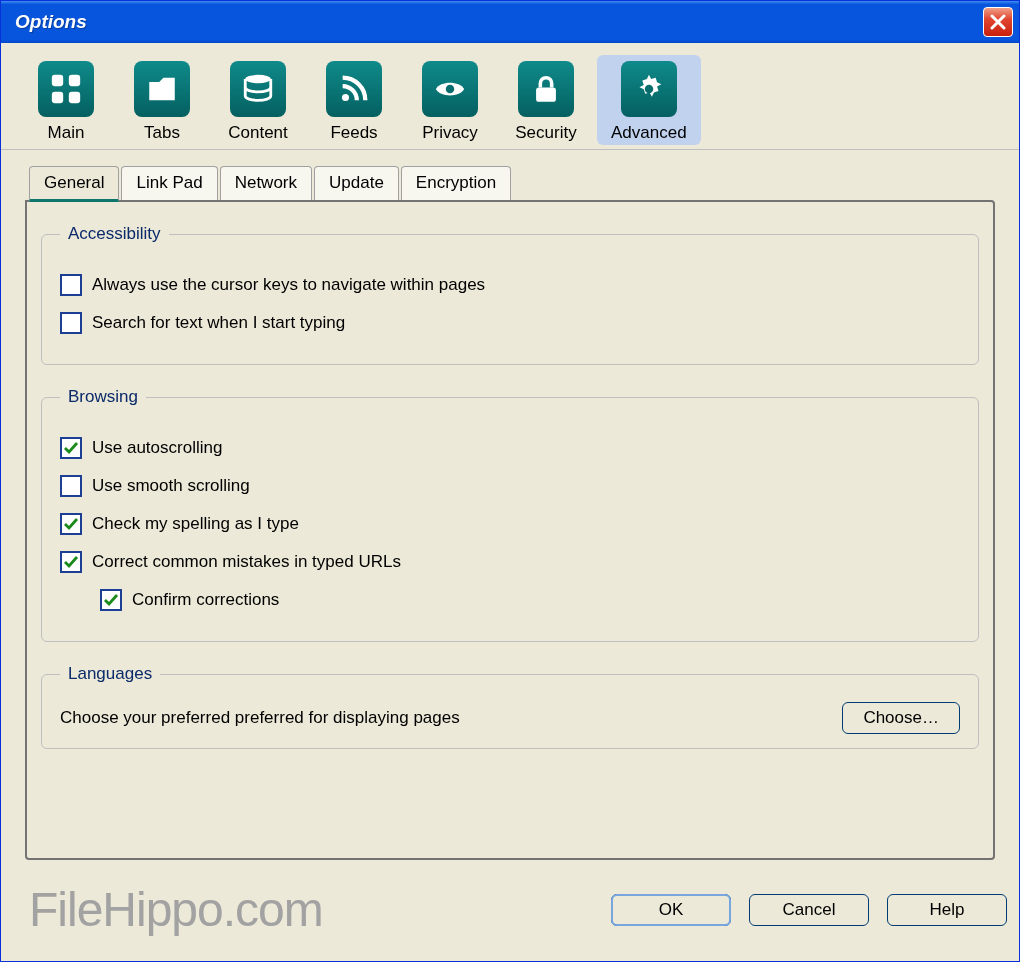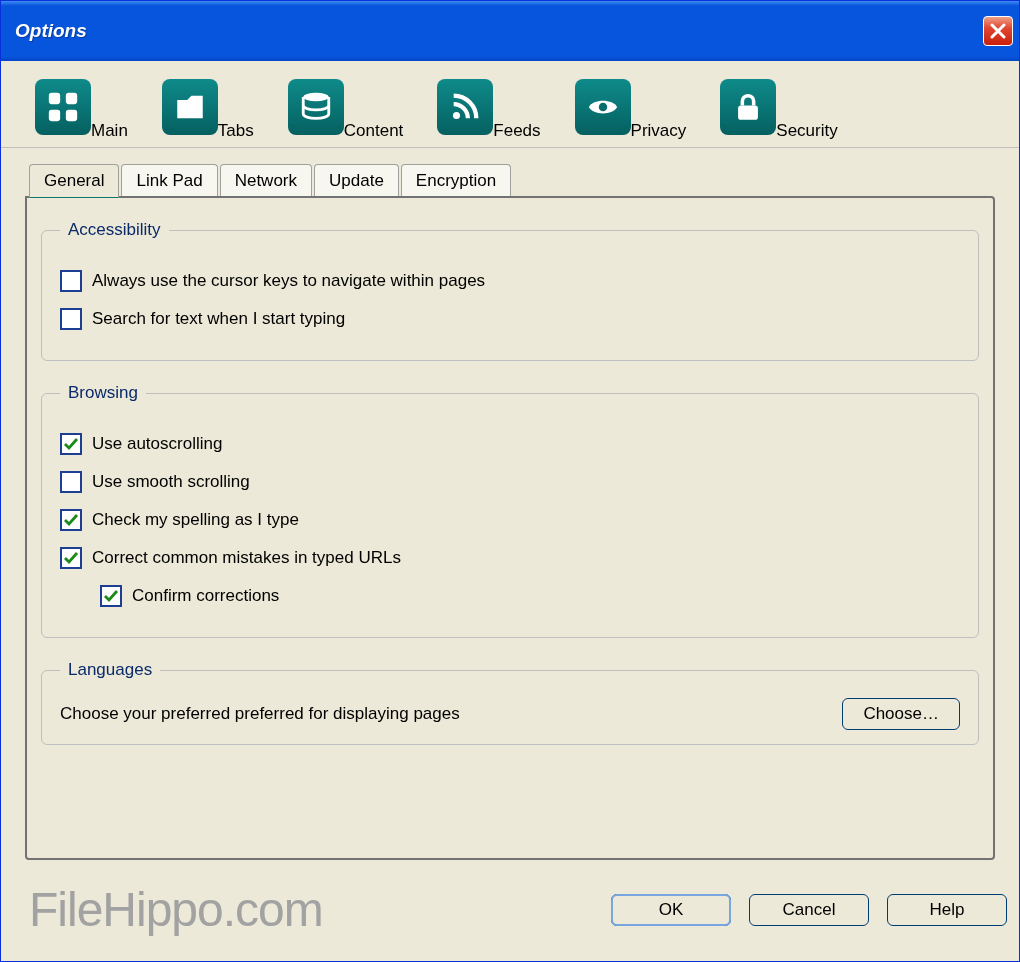--- a/index.html
+++ b/index.html
@@ -12,21 +12,21 @@
   .window {
     width: 1020px;
     height: 962px;
     background: #ece9d8;
     border: 1px solid #0831d9;
     display: flex;
     flex-direction: column;
     position: relative;
   }
   .titlebar {
-    height: 60px;
+    height: 42px;
     background: linear-gradient(to bottom, #3f8cf3 0%, #0855dd 8%, #0855dd 92%, #0345c7 100%);
     display: flex;
     align-items: center;
     justify-content: space-between;
     padding: 0 6px 0 14px;
     color: #fff;
   }
   .titlebar .title {
     font-weight: bold;
     font-size: 19px;
@@ -47,22 +47,22 @@
   .titlebar .close svg { width: 16px; height: 16px; }
   .toolbar {
     display: flex;
     padding: 12px 20px 4px 20px;
     background: #ece9d8;
     gap: 6px;
     border-bottom: 1px solid #bfbfbf;
   }
   .toolbar-item {
     display: flex;
-    flex-direction: row;
-    align-items: flex-end;
+    flex-direction: column;
+    align-items: center;
     padding: 6px 14px 2px 14px;
     border-radius: 6px;
     cursor: pointer;
     min-width: 90px;
   }
   .toolbar-item.selected {
     background: #c1d2ee;
   }
   .toolbar-item .icon-box {
     width: 56px;
@@ -93,21 +93,21 @@
     border: 1px solid #a0a0a0;
     border-bottom: none;
     border-radius: 4px 4px 0 0;
     background: #f7f6ef;
     font-size: 17px;
     cursor: pointer;
     position: relative;
   }
   .tab.active {
     background: #ece9d8;
-    border-bottom: 1px solid #0f766e;
+    border-bottom: 3px solid #0f766e;
     margin-bottom: -1px;
     z-index: 2;
   }
   .tabpage {
     border: 2px solid #737373;
     flex: 1;
     background: #ece9d8;
     padding: 22px 14px 8px 14px;
     border-radius: 0 4px 4px 4px;
     position: relative;
@@ -247,20 +247,29 @@
       </div>
       <div class="toolbar-item">
         <div class="icon-box">
           <svg viewBox="0 0 24 24">
             <rect x="5" y="11" width="14" height="10" rx="2" fill="#fff"></rect>
             <path d="M8 11 V8 a4 4 0 0 1 8 0 v3" fill="none" stroke="#fff" stroke-width="2.5"></path>
           </svg>
         </div>
         <span class="label">Security</span>
       </div>
+      <div class="toolbar-item selected">
+        <div class="icon-box">
+          <svg viewBox="0 0 24 24">
+            <path d="M12 2 l1.5 3 3.2-1 1 3.2 3 1.5-3 1.5 1 3.2-3.2 1-1.5 3-1.5-3-3.2 1-1-3.2-3-1.5 3-1.5-1-3.2 3.2-1z" fill="#fff"></path>
+            <circle cx="12" cy="12" r="3" fill="#0a6d6d"></circle>
+          </svg>
+        </div>
+        <span class="label">Advanced</span>
+      </div>
     </div>
 
   <div class="content">
     <div class="tabstrip" id="tabstrip">
         <div class="tab active"><span>General</span></div>
         <div class="tab"><span>Link Pad</span></div>
         <div class="tab"><span>Network</span></div>
         <div class="tab"><span>Update</span></div>
         <div class="tab"><span>Encryption</span></div>
       </div>

